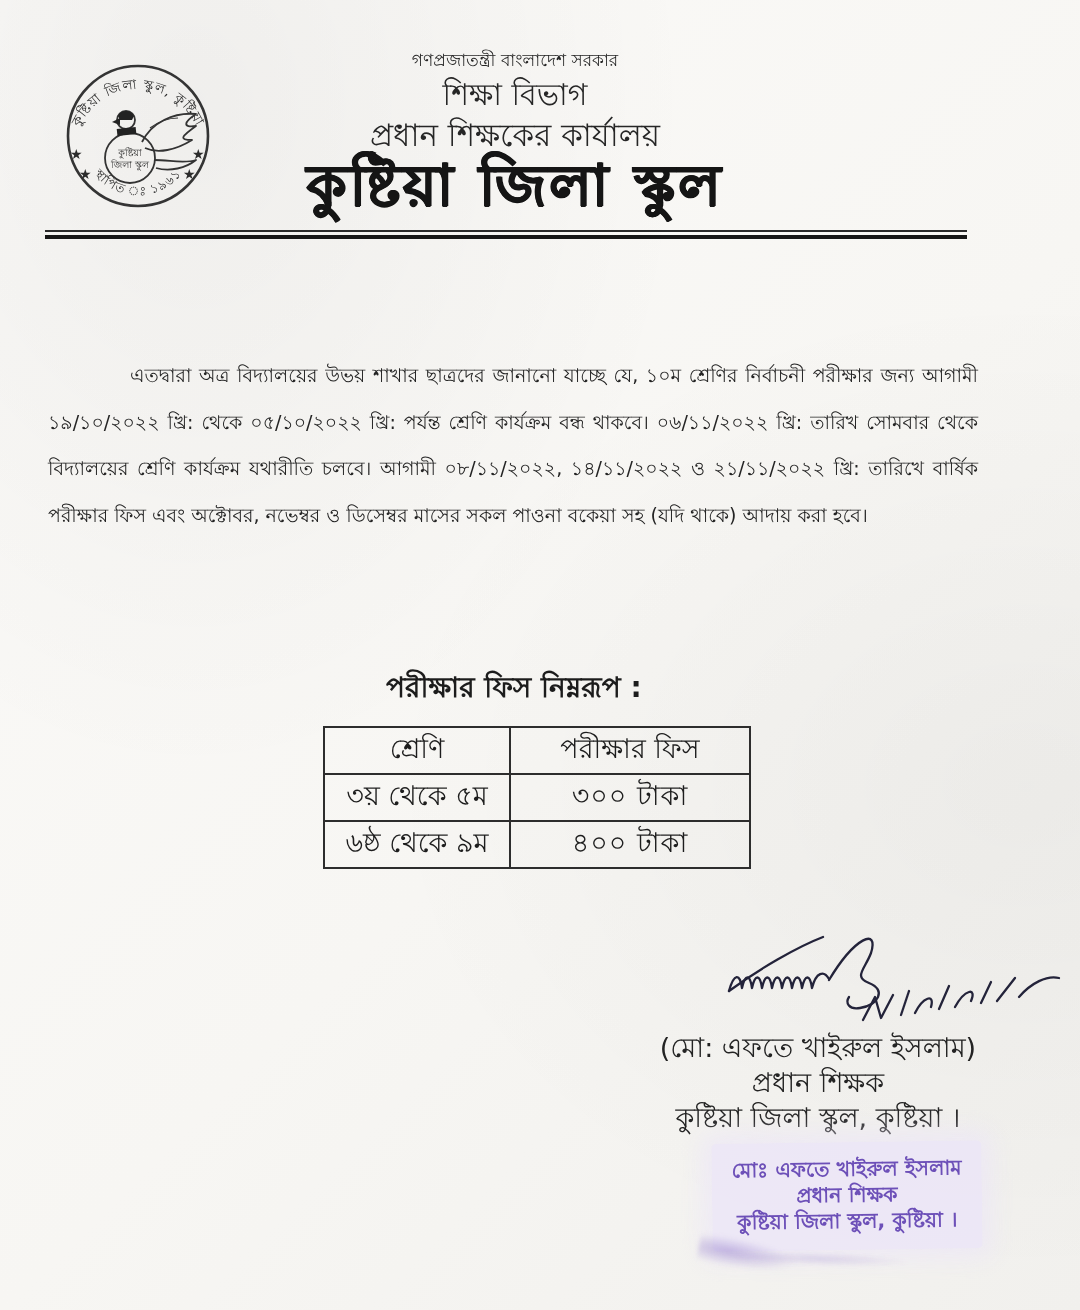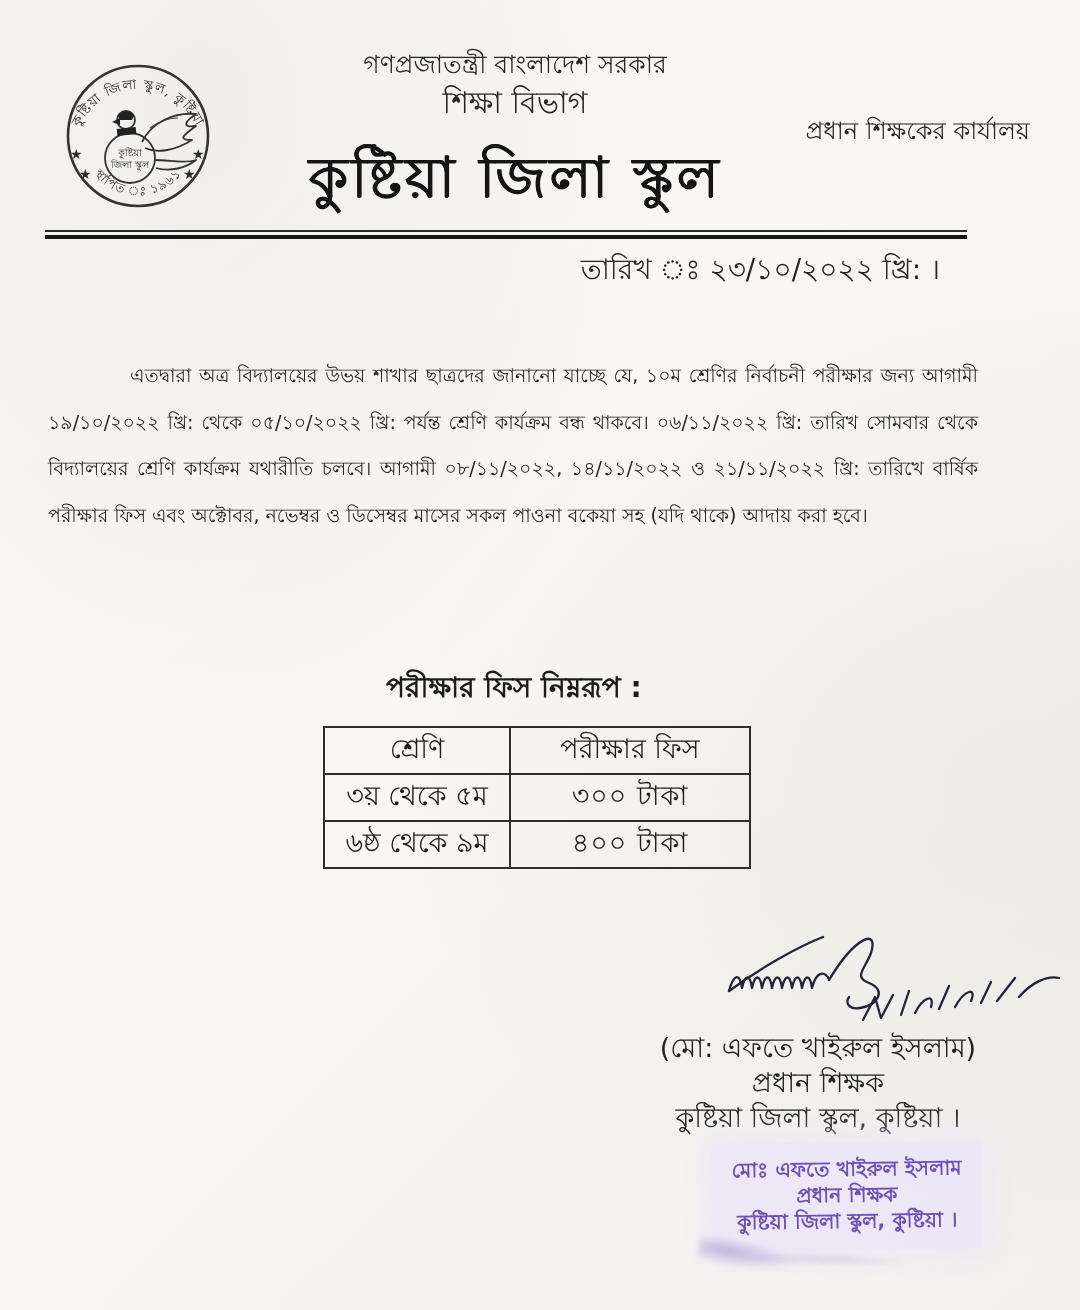--- a/index.html
+++ b/index.html
@@ -7,25 +7,25 @@
   .page{
     position:relative;width:1080px;height:1310px;overflow:hidden;color:#262626;
     background:
       radial-gradient(ellipse at 18% 8%, rgba(0,0,0,0.045), transparent 40%),
       radial-gradient(ellipse at 95% 60%, rgba(0,0,0,0.035), transparent 45%),
       linear-gradient(135deg,#fbfaf8 0%,#f7f6f3 55%,#f1f0ed 100%);
   }
   
   .seal{position:absolute;left:50px;top:56px;}
   .head-center{position:absolute;left:0;top:52px;width:1030px;text-align:center;line-height:1.0;}
-  .h-gov{font-size:25px;}
+  .h-gov{font-size:17px;}
   .h-dept{font-size:30px;margin-top:11px;}
-  .h-office{font-size:24px;margin-top:1px;text-align:right;}
+  .h-office{font-size:31px;margin-top:10px;}
   .h-school{
-    font-size:57px;font-weight:normal;margin-top:6px;color:#151515;letter-spacing:3px;
+    font-size:57px;font-weight:bold;margin-top:6px;color:#151515;letter-spacing:3px;
     text-shadow:1px 0 0 #151515,-0.5px 0 0 #151515,0 0.5px 0 #151515;
   }
   .rule{position:absolute;left:45px;top:230px;width:922px;border-top:2px solid #2a2a2a;}
   .rule::after{content:"";display:block;margin-top:3px;border-top:4px solid #161616;}
   .date-line{position:absolute;top:248px;right:140px;font-size:28px;}
   
   .body-text{
     position:absolute;left:48px;top:352px;width:930px;margin:0;
     font-size:19px;line-height:46.5px;text-align:justify;text-indent:82px;color:#242424;
   }
@@ -96,21 +96,20 @@
 
   <div class="head-center">
     <div class="h-gov">গণপ্রজাতন্ত্রী বাংলাদেশ সরকার</div>
     <div class="h-dept">শিক্ষা বিভাগ</div>
     <div class="h-office">প্রধান শিক্ষকের কার্যালয়</div>
     <div class="h-school">কুষ্টিয়া জিলা স্কুল</div>
   </div>
 
   <div class="rule"></div>
 
-  <div class="date-line">তারিখ ঃ ২৩/১০/২০২২ খ্রি: ।</div>
 
   <p class="body-text">এতদ্বারা অত্র বিদ্যালয়ের উভয় শাখার ছাত্রদের জানানো যাচ্ছে যে, ১০ম শ্রেণির নির্বাচনী পরীক্ষার জন্য আগামী ১৯/১০/২০২২ খ্রি: থেকে  ০৫/১০/২০২২ খ্রি: পর্যন্ত শ্রেণি কার্যক্রম বন্ধ থাকবে। ০৬/১১/২০২২ খ্রি: তারিখ সোমবার থেকে বিদ্যালয়ের শ্রেণি কার্যক্রম যথারীতি চলবে। আগামী ০৮/১১/২০২২,  ১৪/১১/২০২২ ও ২১/১১/২০২২ খ্রি: তারিখে বার্ষিক পরীক্ষার ফিস এবং অক্টোবর, নভেম্বর ও ডিসেম্বর মাসের সকল পাওনা বকেয়া সহ (যদি থাকে) আদায় করা হবে।</p>
 
   <div class="fees-caption">পরীক্ষার ফিস নিম্নরূপ :</div>
 
   <table class="fees-table">
     <colgroup>
         <col class="c1">
         <col class="c2">
       </colgroup>

